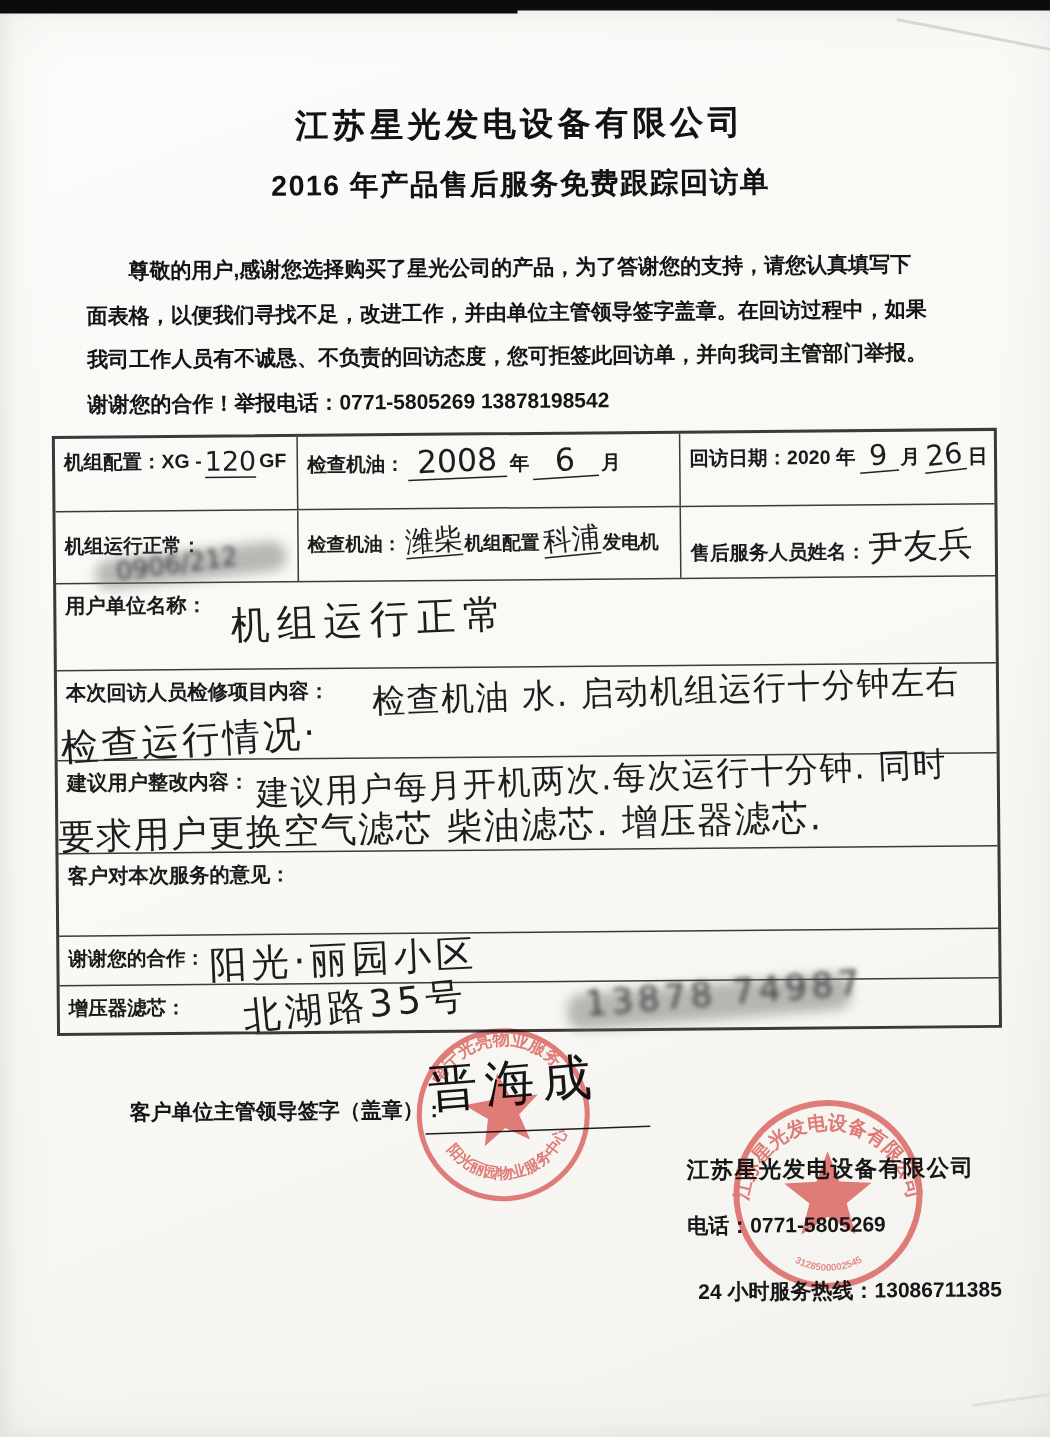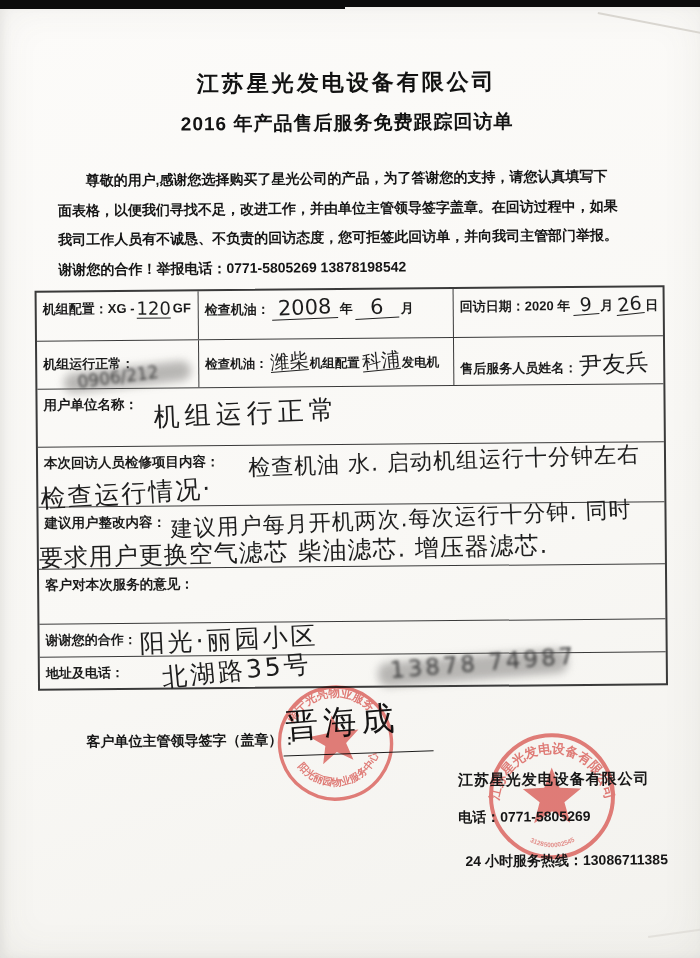--- a/index.html
+++ b/index.html
@@ -164,21 +164,21 @@
 
       <div class="frow" style="height:33px;">
         <div class="fcell" style="left:0;right:0;">
           <span class="lab">谢谢您的合作：</span>
           <span class="hw hw-abs" style="left:100px;top:0px;font-size:25px;letter-spacing:3px;transform:rotate(-2deg);">阳光·丽园小区</span>
         </div>
       </div>
 
       <div class="frow" style="height:35px;">
         <div class="fcell" style="left:0;right:0;">
-          <span class="lab">地址及电话：</span>
+          <span class="lab">增压器滤芯：</span>
           <span class="hw hw-abs" style="left:122px;top:-2px;font-size:25px;letter-spacing:3px;transform:rotate(-5deg);">北湖路35号</span>
           <div class="smudge" style="left:338px;top:2px;width:190px;height:24px;transform:rotate(-4deg);"></div>
           <span class="hw hw-abs blurred-hw" style="left:350px;top:-4px;font-size:23px;letter-spacing:3px;transform:rotate(-4deg);">13878 74987</span>
         </div>
       </div>
     </div>
 
     <div class="sign-label">客户单位主管领导签字（盖章）：</div>
     <div class="signature hw">晋海成</div>
     <div class="sign-underline"></div>

